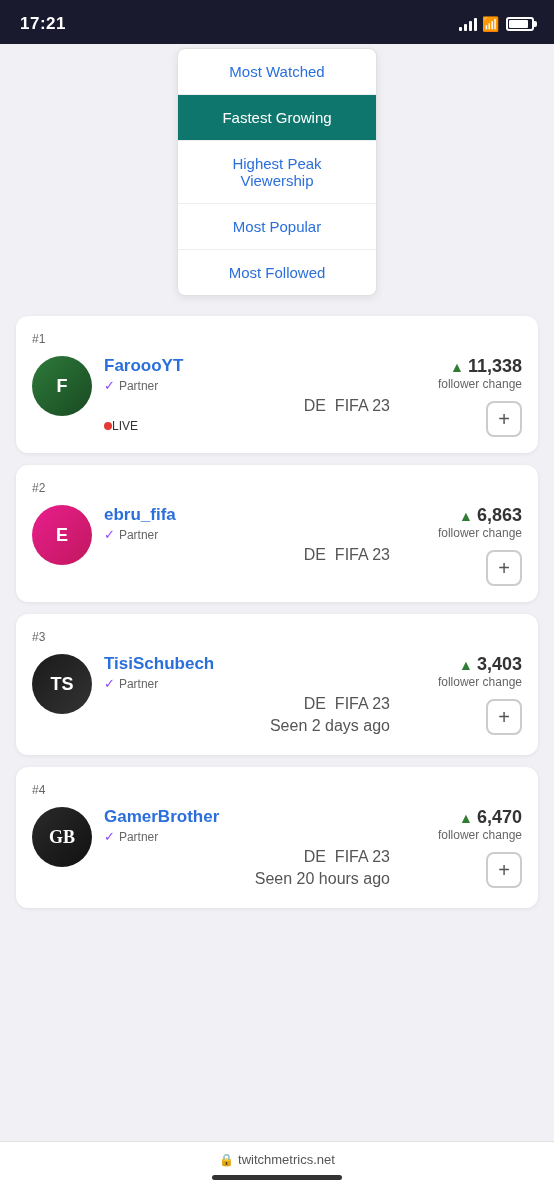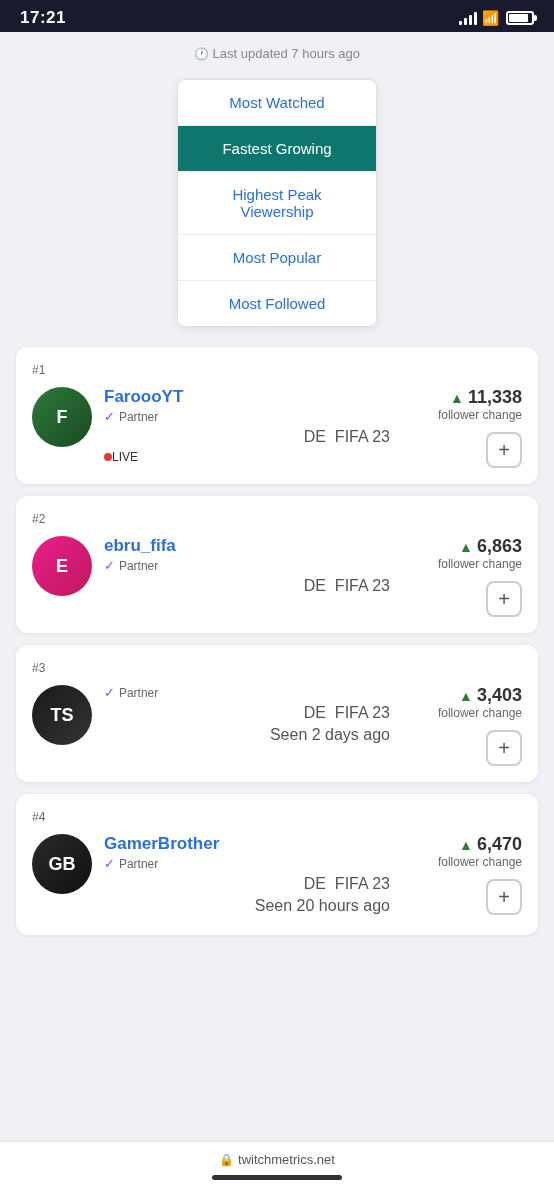--- a/index.html
+++ b/index.html
@@ -13,21 +13,21 @@
     }
 
     
     .status-bar {
       background: #1a1a2e;
       color: white;
       display: flex;
       justify-content: space-between;
       align-items: center;
       padding: 12px 20px 8px;
-      height: 32px;
+      height: 44px;
     }
     .status-time {
       font-size: 17px;
       font-weight: 600;
       letter-spacing: 0.5px;
     }
     .status-icons {
       display: flex;
       align-items: center;
       gap: 6px;
@@ -155,21 +155,21 @@
       flex-shrink: 0;
       background: #ccc;
       display: flex;
       align-items: center;
       justify-content: center;
     }
     
     .avatar-1 { background: linear-gradient(135deg, #2d7a3a, #1a4a22); }
     .avatar-2 { background: linear-gradient(135deg, #e91e8c, #c0185e); }
     .avatar-3 { background: linear-gradient(135deg, #1a1a1a, #333); }
-    .avatar-4 { background: linear-gradient(135deg, #2a2a2a, #111); }
+    .avatar-4 { background: linear-gradient(135deg, #2a2a2a, #111); font-family: Liberation Serif, serif; }
 
     .avatar-text {
       color: white;
       font-size: 18px;
       font-weight: bold;
     }
     .card-info {
       flex: 1;
     }
     .streamer-name {
@@ -321,24 +321,20 @@
     </div>
     <span class="wifi-icon">📶</span>
     <div class="battery-icon">
       <div class="battery-fill"></div>
     </div>
   </div>
 </div>
 
 <div class="content">
 
-  <div class="last-updated">
-    <span class="clock-icon-inline">🕐</span>
-    <span>Last updated 7 hours ago</span>
-  </div>
 
   <div class="dropdown-container">
     <div class="dropdown-menu">
       <div class="dropdown-item">
         <span>Most Watched</span>
       </div>
       <div class="dropdown-item active">
         <span>Fastest Growing</span>
       </div>
       <div class="dropdown-item">
@@ -431,20 +427,21 @@
       </div>
     </div>
 
     <div class="card">
       <div class="rank-label">#3</div>
       <div class="card-body">
         <div class="avatar avatar-3">
           <span class="avatar-text">TS</span>
         </div>
         <div class="card-info">
+          <div class="streamer-name">TisiSchubech</div>
           <div class="partner-badge">
             <span class="partner-icon">✓</span>
             <span>Partner</span>
           </div>
           <div class="card-meta">
             <span>DE</span>&nbsp;&nbsp;<span>FIFA 23</span>
           </div>
           <div class="card-meta">Seen 2 days ago</div>
         </div>
         <div class="card-stats">

